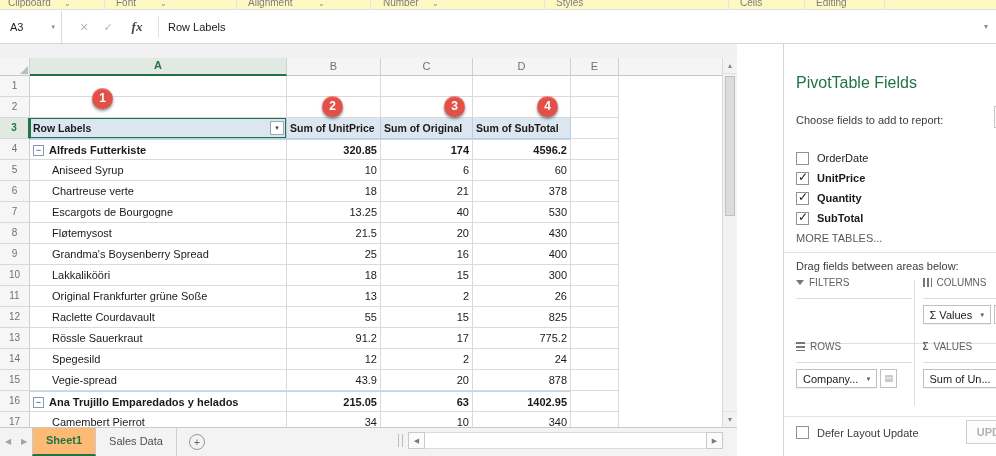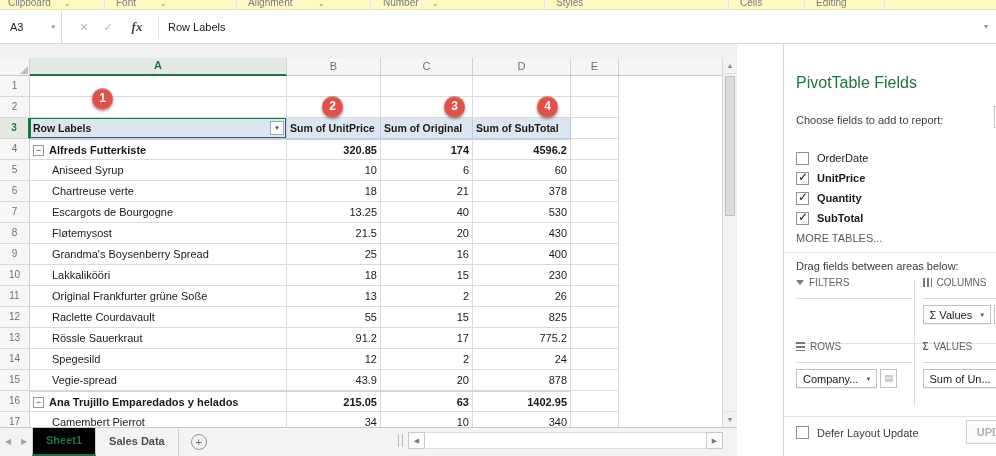--- a/index.html
+++ b/index.html
@@ -84,22 +84,22 @@
   .vs-up { top: 0; border-bottom: 1px solid #e3e3e3; }
   .vs-down { bottom: 0; border-top: 1px solid #e3e3e3; }
   .vs-thumb { position: absolute; left: 2px; top: 18px; width: 10px; height: 140px;
     background: #dcdcdc; border: 1px solid #c0c0c0; }
 
   
   .tabbar { position: absolute; left: 0; top: 427px; width: 737px; height: 29px;
     background: #f3f3f3; border-top: 1px solid #c9c9c9; }
   .tb-left { position: absolute; left: 0; top: 0; height: 28px; display: flex; align-items: stretch; }
   .tb-nav { width: 16px; text-align: center; line-height: 28px; font-size: 8px; color: #a3a3a3; }
-  .tab { padding: 0 13px; line-height: 27px; font-weight: bold; }
-  .tab.active { background: #000000; border-left: 1px solid #c9c9c9; border-right: 1px solid #c9c9c9;
+  .tab { padding: 0 13px; line-height: 27px; }
+  .tab.active { background: #fdba74; border-left: 1px solid #c9c9c9; border-right: 1px solid #c9c9c9;
     border-bottom: 2px solid #217346; color: #217346; font-weight: bold; line-height: 25px; }
   .tab.inactive { color: #4e4e4e; border-right: 1px solid #cfcfcf; }
   .tb-plus { margin: 6px 0 0 12px; width: 16px; height: 16px; border: 1px solid #979797;
     border-radius: 50%; line-height: 14px; text-align: center; font-size: 11px; color: #6a6a6a; }
   .hscroll { position: absolute; left: 398px; top: 4px; height: 17px; display: flex; }
   .hs-split { width: 5px; height: 13px; margin: 2px 5px 0 0; border-left: 1px solid #bdbdbd; border-right: 1px solid #bdbdbd; }
   .hs-btn { width: 17px; height: 17px; border: 1px solid #c9c9c9; background: #fbfbfb;
     text-align: center; line-height: 15px; font-size: 7px; color: #7a7a7a; }
   .hs-track { width: 281px; height: 17px; background: #fff; border-top: 1px solid #dcdcdc; border-bottom: 1px solid #dcdcdc; }
 
@@ -283,21 +283,21 @@
         <div class="c wC num">16</div>
         <div class="c wD num">400</div>
         <div class="c wE"></div>
         <div class="cfill"></div>
       </div>
       <div class="grow">
         <div class="rn">10</div>
         <div class="c wA ic">Lakkalikööri</div>
         <div class="c wB num">18</div>
         <div class="c wC num">15</div>
-        <div class="c wD num">230</div>
+        <div class="c wD num">300</div>
         <div class="c wE"></div>
         <div class="cfill"></div>
       </div>
       <div class="grow">
         <div class="rn">11</div>
         <div class="c wA ic">Original Frankfurter grüne Soße</div>
         <div class="c wB num">13</div>
         <div class="c wC num">2</div>
         <div class="c wD num">26</div>
         <div class="c wE"></div>

